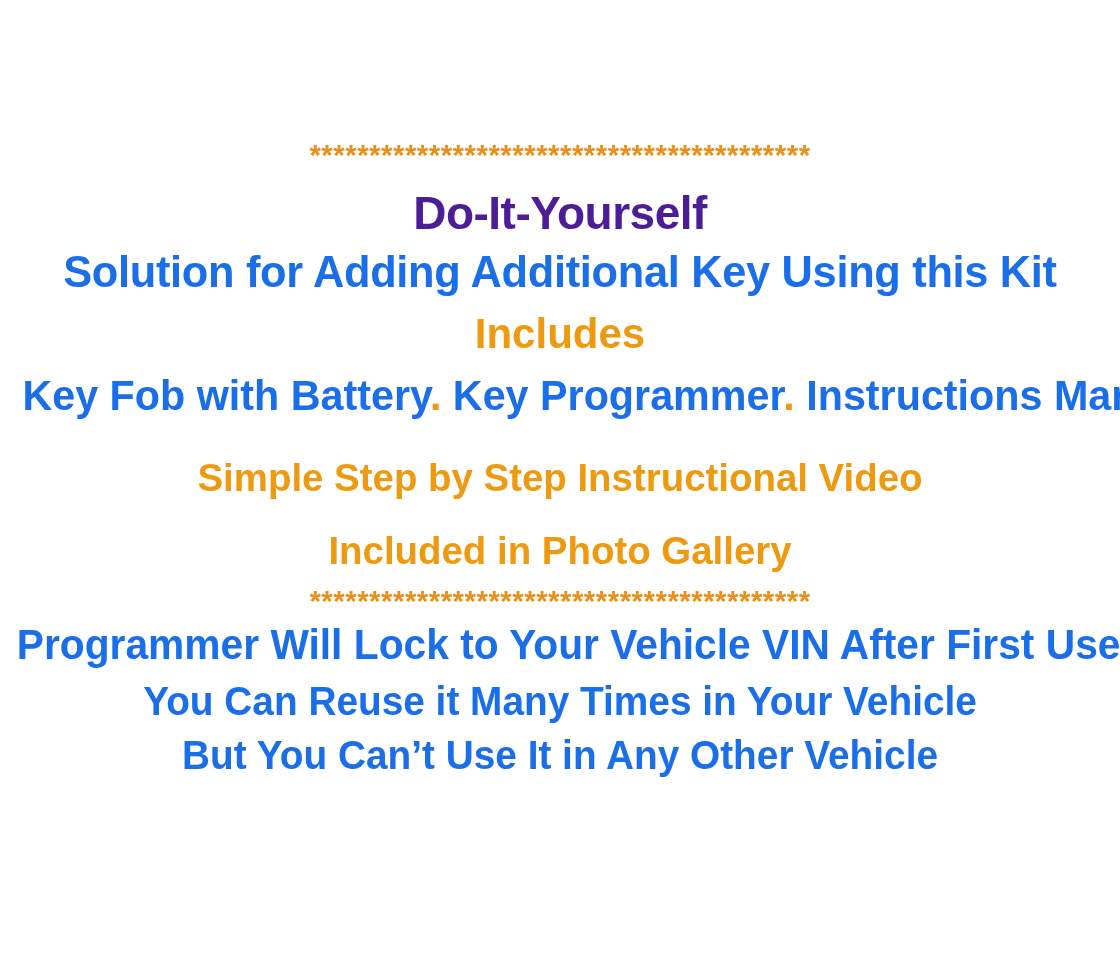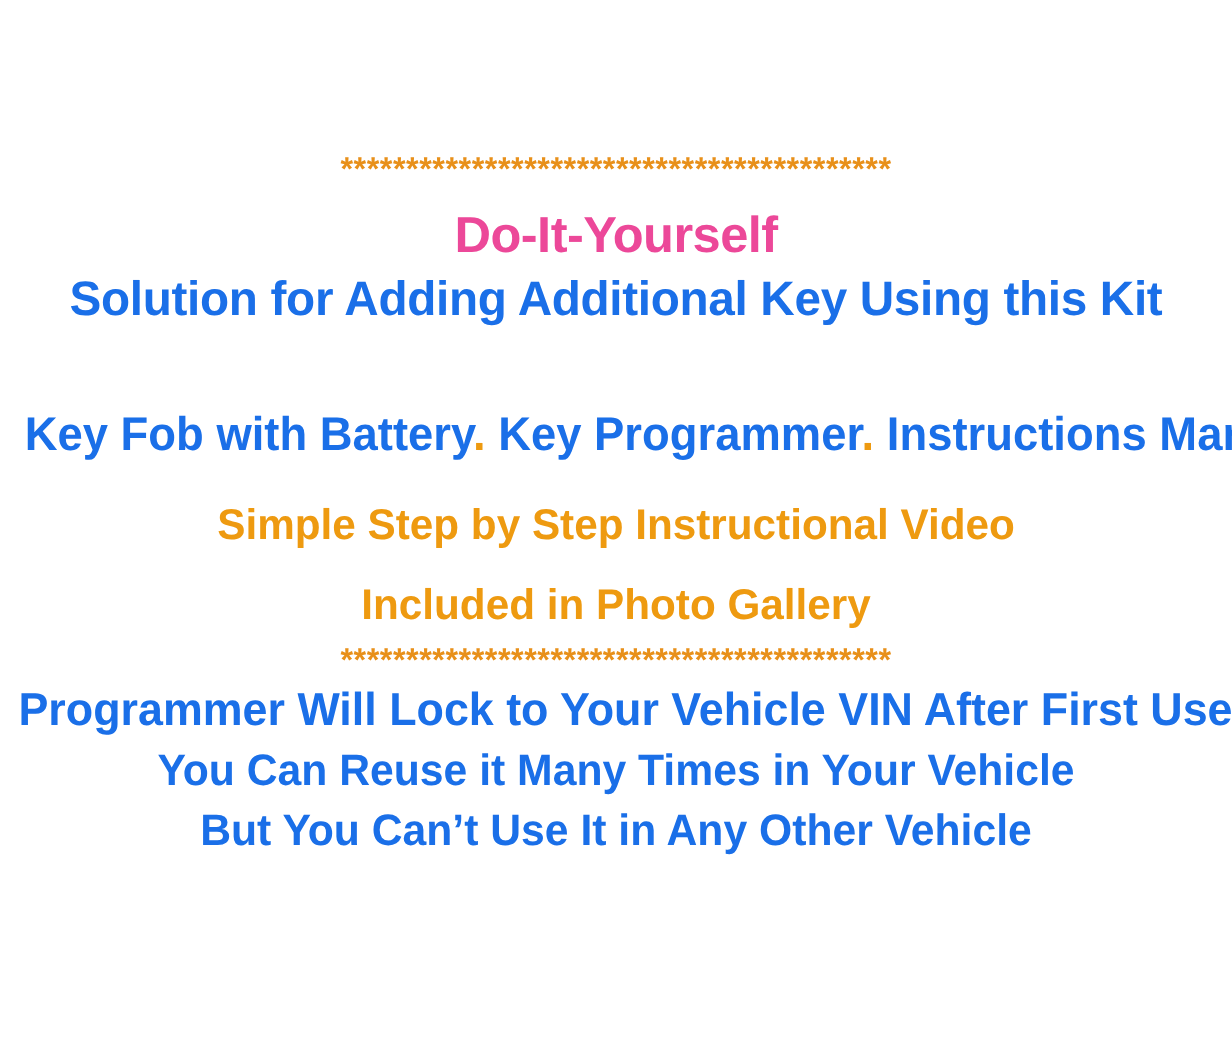--- a/index.html
+++ b/index.html
@@ -39,21 +39,21 @@
     font-size: 30px;
     letter-spacing: 0.5px;
     font-weight: bold;
     transform: scaleX(0.98);
   }
   .divider-top  { top: 140px; }
   .divider-bot  { top: 586px; }
 
   
   .headline-orange {
-    color: #ec4899;
+    color: #4c1d95;
     font-size: 46px;
     letter-spacing: -0.5px;
   }
   .l-diy { top: 190px; }
 
   
   .blue {
     color: #1A6FE8;
     letter-spacing: -0.3px;
   }
@@ -116,20 +116,21 @@
 <body>
 
 <div class="promo-banner">
 
   <div class="line divider divider-top">******************************************</div>
 
   <div class="line headline-orange l-diy">Do-It-Yourself</div>
 
   <div class="line blue l-solution">Solution for Adding Additional Key Using this Kit</div>
 
+  <div class="line l-includes">Includes</div>
 
   <div class="line l-contents">
     <span>Key Fob with Battery</span><span class="dot-sep">.</span> <span>Key Programmer</span><span class="dot-sep">.</span> <span>Instructions Manual</span>
   </div>
 
   <div class="line l-video">Simple Step by Step Instructional Video</div>
 
   <div class="line l-gallery">Included in Photo Gallery</div>
 
   <div class="line divider divider-bot">******************************************</div>

